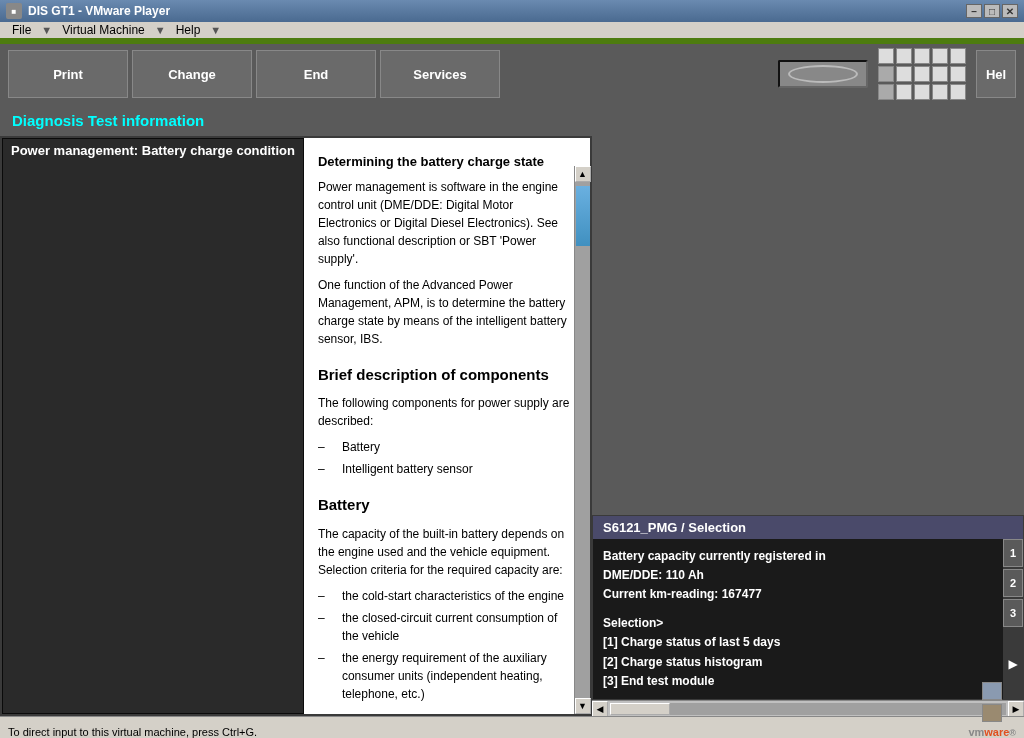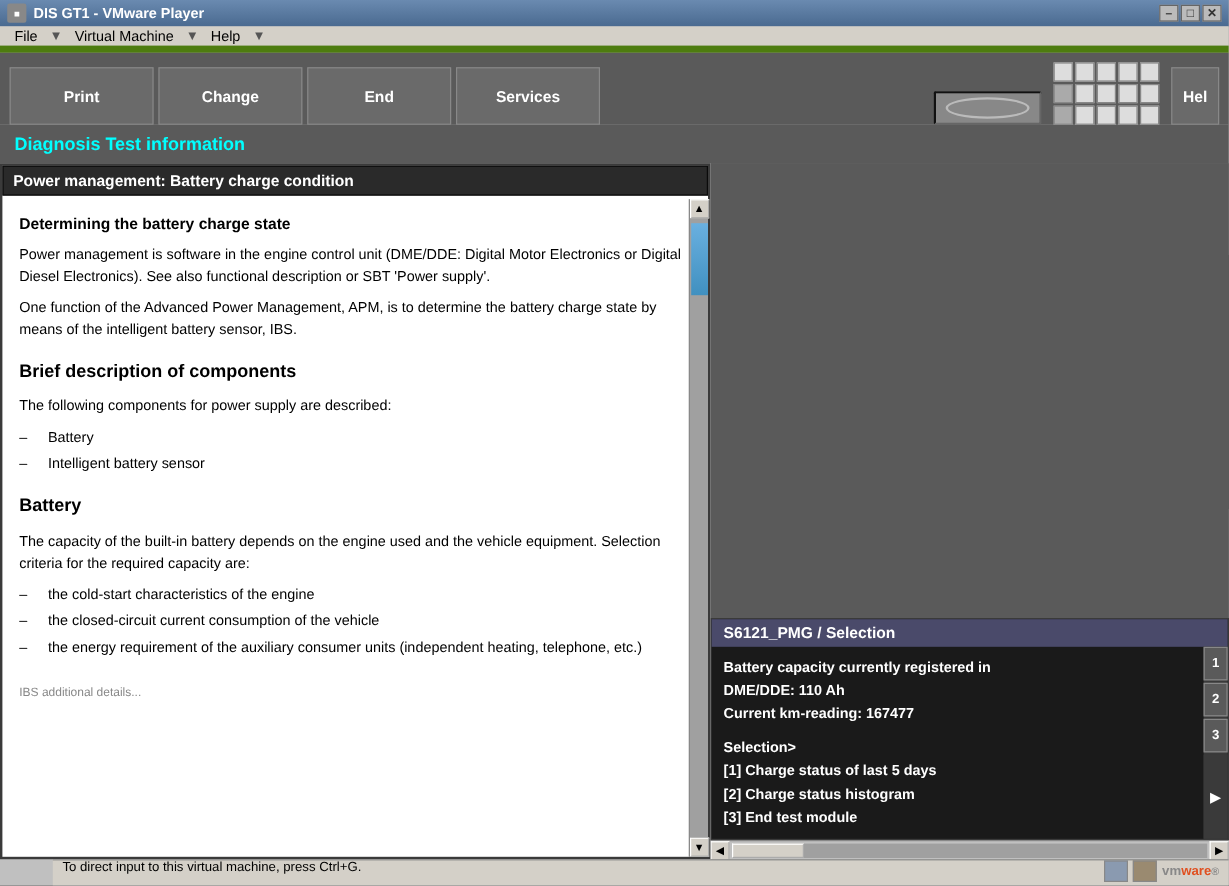--- a/index.html
+++ b/index.html
@@ -59,21 +59,21 @@
     .menu-item {
       padding: 2px 8px;
       cursor: pointer;
     }
 
     
     #toolbar {
       background: #5a5a5a;
       height: 60px;
       display: flex;
-      align-items: flex-end;
+      align-items: center;
       padding: 0 8px;
       gap: 4px;
     }
     .toolbar-btn {
       background: #6a6a6a;
       border: 1px solid #888;
       color: white;
       font-size: 13px;
       font-weight: bold;
       min-width: 120px;
@@ -147,21 +147,21 @@
       height: calc(738px - 22px - 22px - 60px - 32px - 22px);
       background: #5a5a5a;
     }
 
     
     #left-panel {
       width: 592px;
       background: white;
       border: 2px solid #3a3a3a;
       display: flex;
-      flex-direction: column;
+      flex-direction: row;
       position: relative;
     }
 
     #left-title {
       background: #2a2a2a;
       color: white;
       font-size: 13px;
       font-weight: bold;
       padding: 4px 8px;
       border: 1px solid #0a0a0a;
@@ -315,30 +315,29 @@
       width: 60px; height: 12px;
       background: #d4d0c8;
       border: 1px outset #fff;
     }
 
     
     #status-bar {
       background: #d4d0c8;
       height: 22px;
       display: flex;
-      align-items: flex-start;
+      align-items: flex-end;
       padding: 0 8px;
       font-size: 11px;
       border-top: 1px solid #888;
       position: relative;
-      margin-left: 44px;
     }
     #status-text { flex: 1; }
     #status-icons {
-      display: flex; gap: 4px; align-items: center;
+      display: flex; gap: 4px; align-items: center; flex-direction: column;
     }
     .status-icon {
       width: 20px; height: 18px;
       background: #bbb;
       border: 1px solid #888;
     }
     #vmware-logo {
       color: #555; font-size: 11px; font-weight: bold;
     }
   </style>

